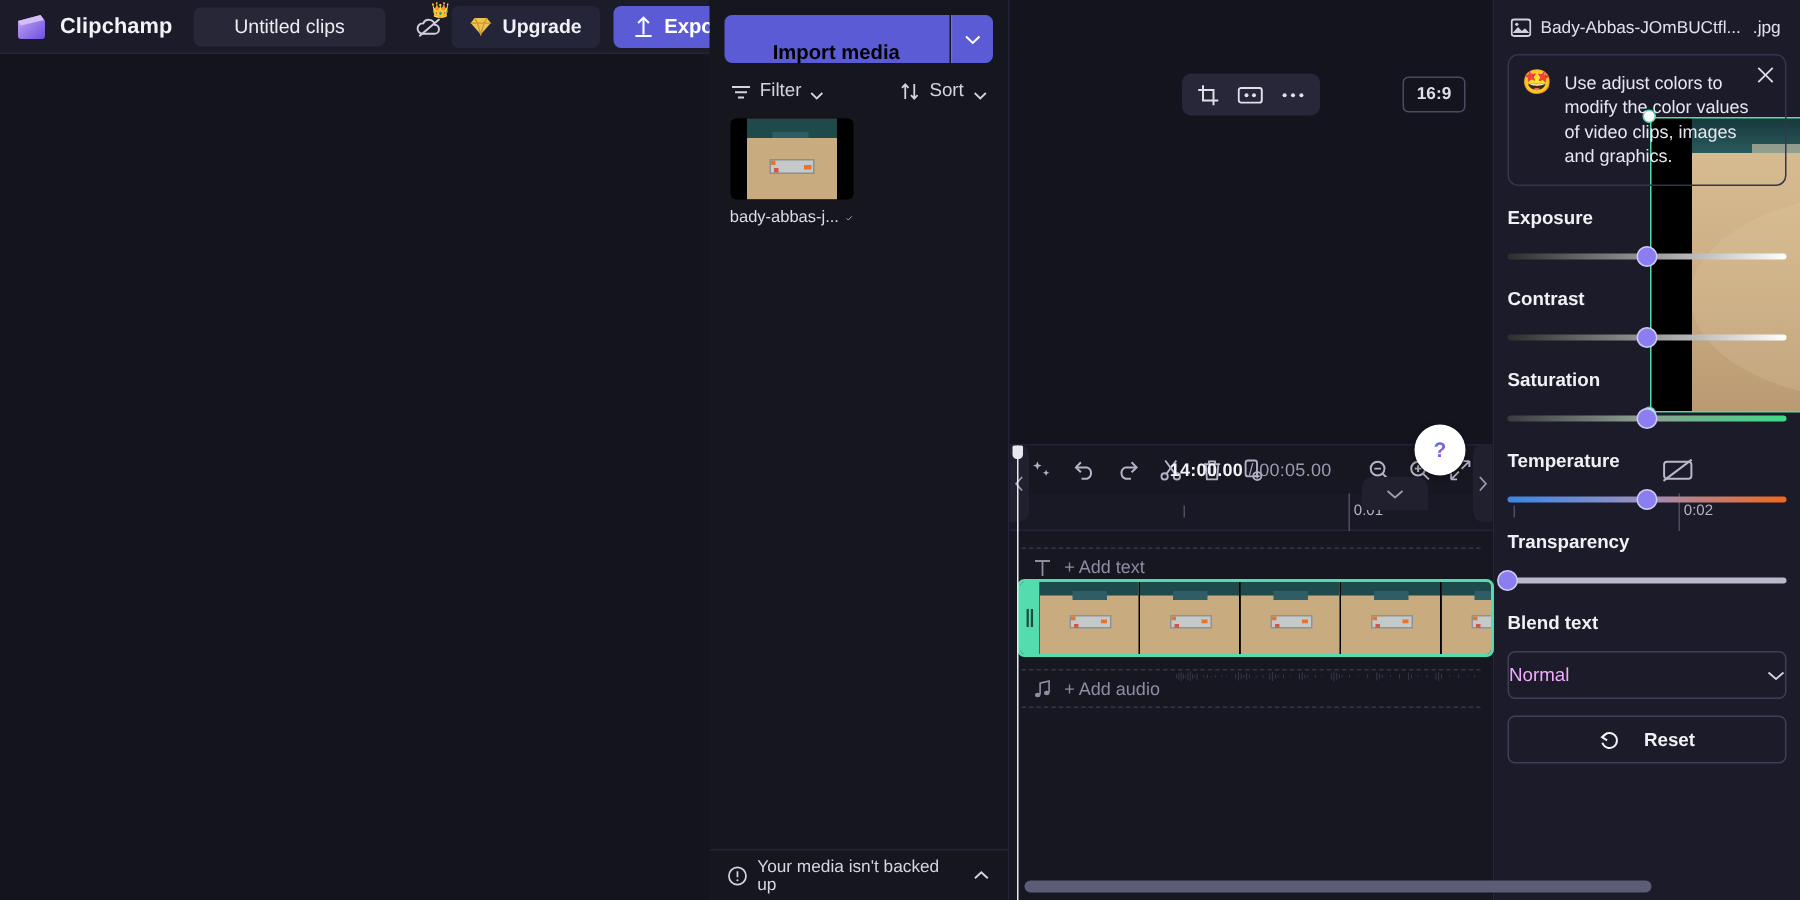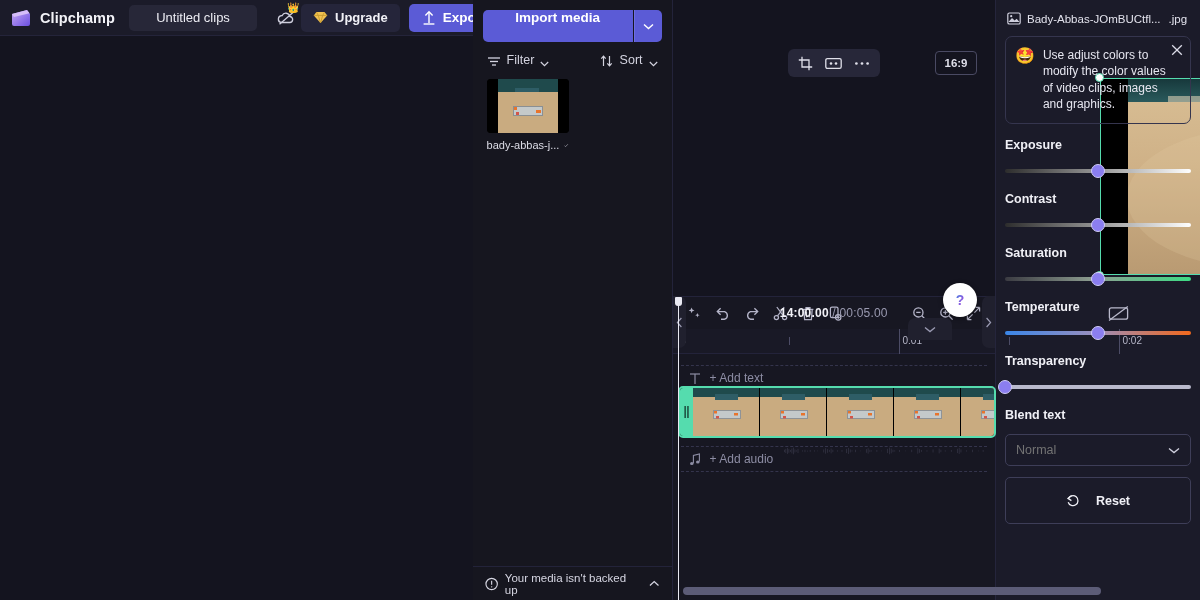--- a/index.html
+++ b/index.html
@@ -61,22 +61,22 @@
     width: 200px; flex: 0 0 200px;
     background: #16161f;
     border-right: 1px solid #23233a;
     display: flex; flex-direction: column;
     position: relative;
   }
   .import-row { display: flex; padding: 10px 10px 0 10px; gap: 1px; }
   .import-btn {
     flex: 1; height: 32px; background: #5b5bd6;
     border-radius: 5px 0 0 5px;
-    display: flex; align-items: flex-start; justify-content: center;
-    font-size: 13.5px; font-weight: 700; color: #ffffff;
+    display: flex; align-items: flex-end; justify-content: center;
+    font-size: 13.5px; font-weight: 700; color: #000000;
   }
   .import-caret {
     width: 28px; height: 32px; background: #5b5bd6;
     border-radius: 0 5px 5px 0;
     display: flex; align-items: center; justify-content: center;
     border-left: 1px solid #6f6fe0;
   }
   .fs-row { display: flex; align-items: center; padding: 11px 14px 0 14px; }
   .fs-btn { display: flex; align-items: flex-end; gap: 6px; font-size: 12.5px; color: #d4d4e0; }
   .fs-row .spacer2 { flex: 1; }
@@ -239,26 +239,26 @@
   .s-contrast { background: linear-gradient(to right, #2d2d2d, #ffffff); }
   .s-saturation { background: linear-gradient(to right, #3b3b42, #8f9f92 48%, #3ddc84); }
   .s-temperature { background: linear-gradient(to right, #3a86e8, #9a8fbe 48%, #f2681c); }
   .s-transparency { background: #b9b9cc; }
   .sthumb {
     position: absolute; top: 0; width: 14px; height: 14px; border-radius: 50%;
     background: #8b7ef0; border: 1.5px solid #cfcbf5; transform: translateX(-7px);
   }
   .blend-select {
     height: 32px; border: 1px solid #3e3e58; border-radius: 5px;
-    display: flex; align-items: center; padding: 0 10px;
-    font-size: 12.5px; color: #737373; margin-top: 2px;
+    display: flex; align-items: center; padding: 0 0;
+    font-size: 12.5px; color: #f0abfc; margin-top: 2px;
   }
   .blend-select .spacer3 { flex: 1; }
   .reset-btn {
-    height: 47px; border: 1px solid #3e3e58; border-radius: 5px;
+    height: 32px; border: 1px solid #3e3e58; border-radius: 5px;
     display: flex; align-items: center; justify-content: center; gap: 16px;
     font-size: 12.5px; font-weight: 600; color: #f0f0f6; margin-top: 11px;
   }
   svg { display: block; }
 </style>
 </head>
 <body>
 
 <div class="app">
 

